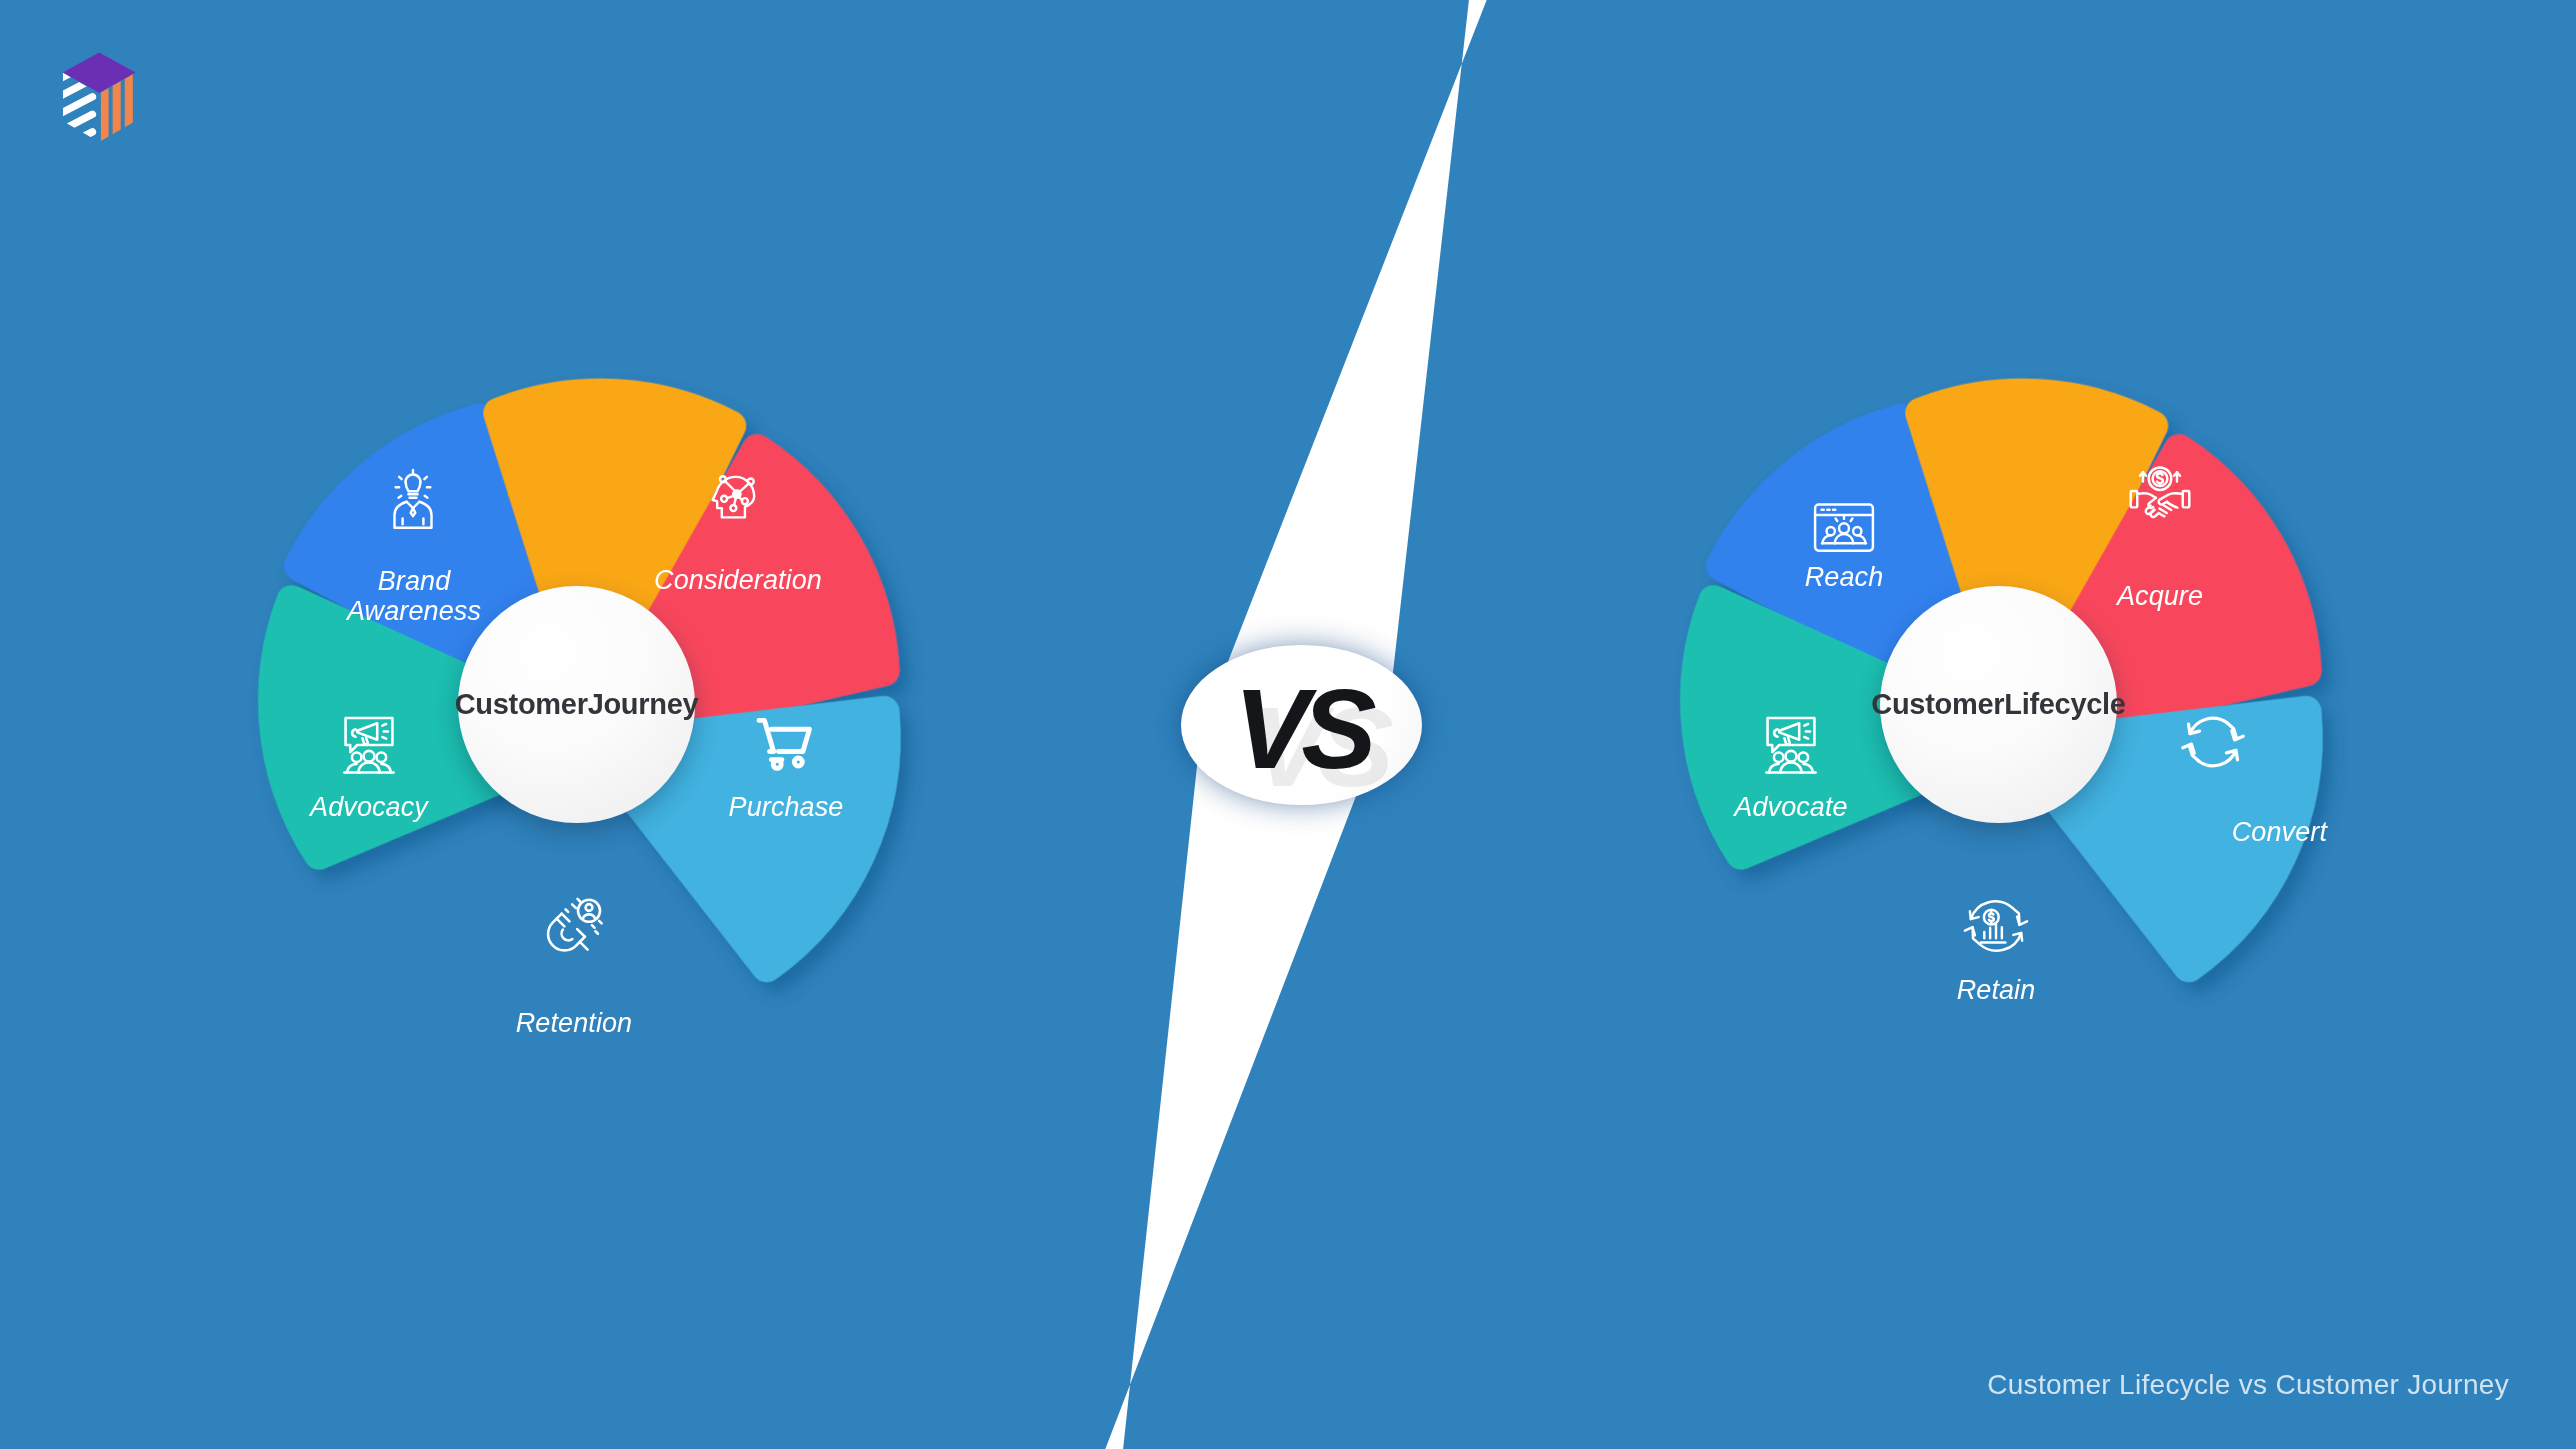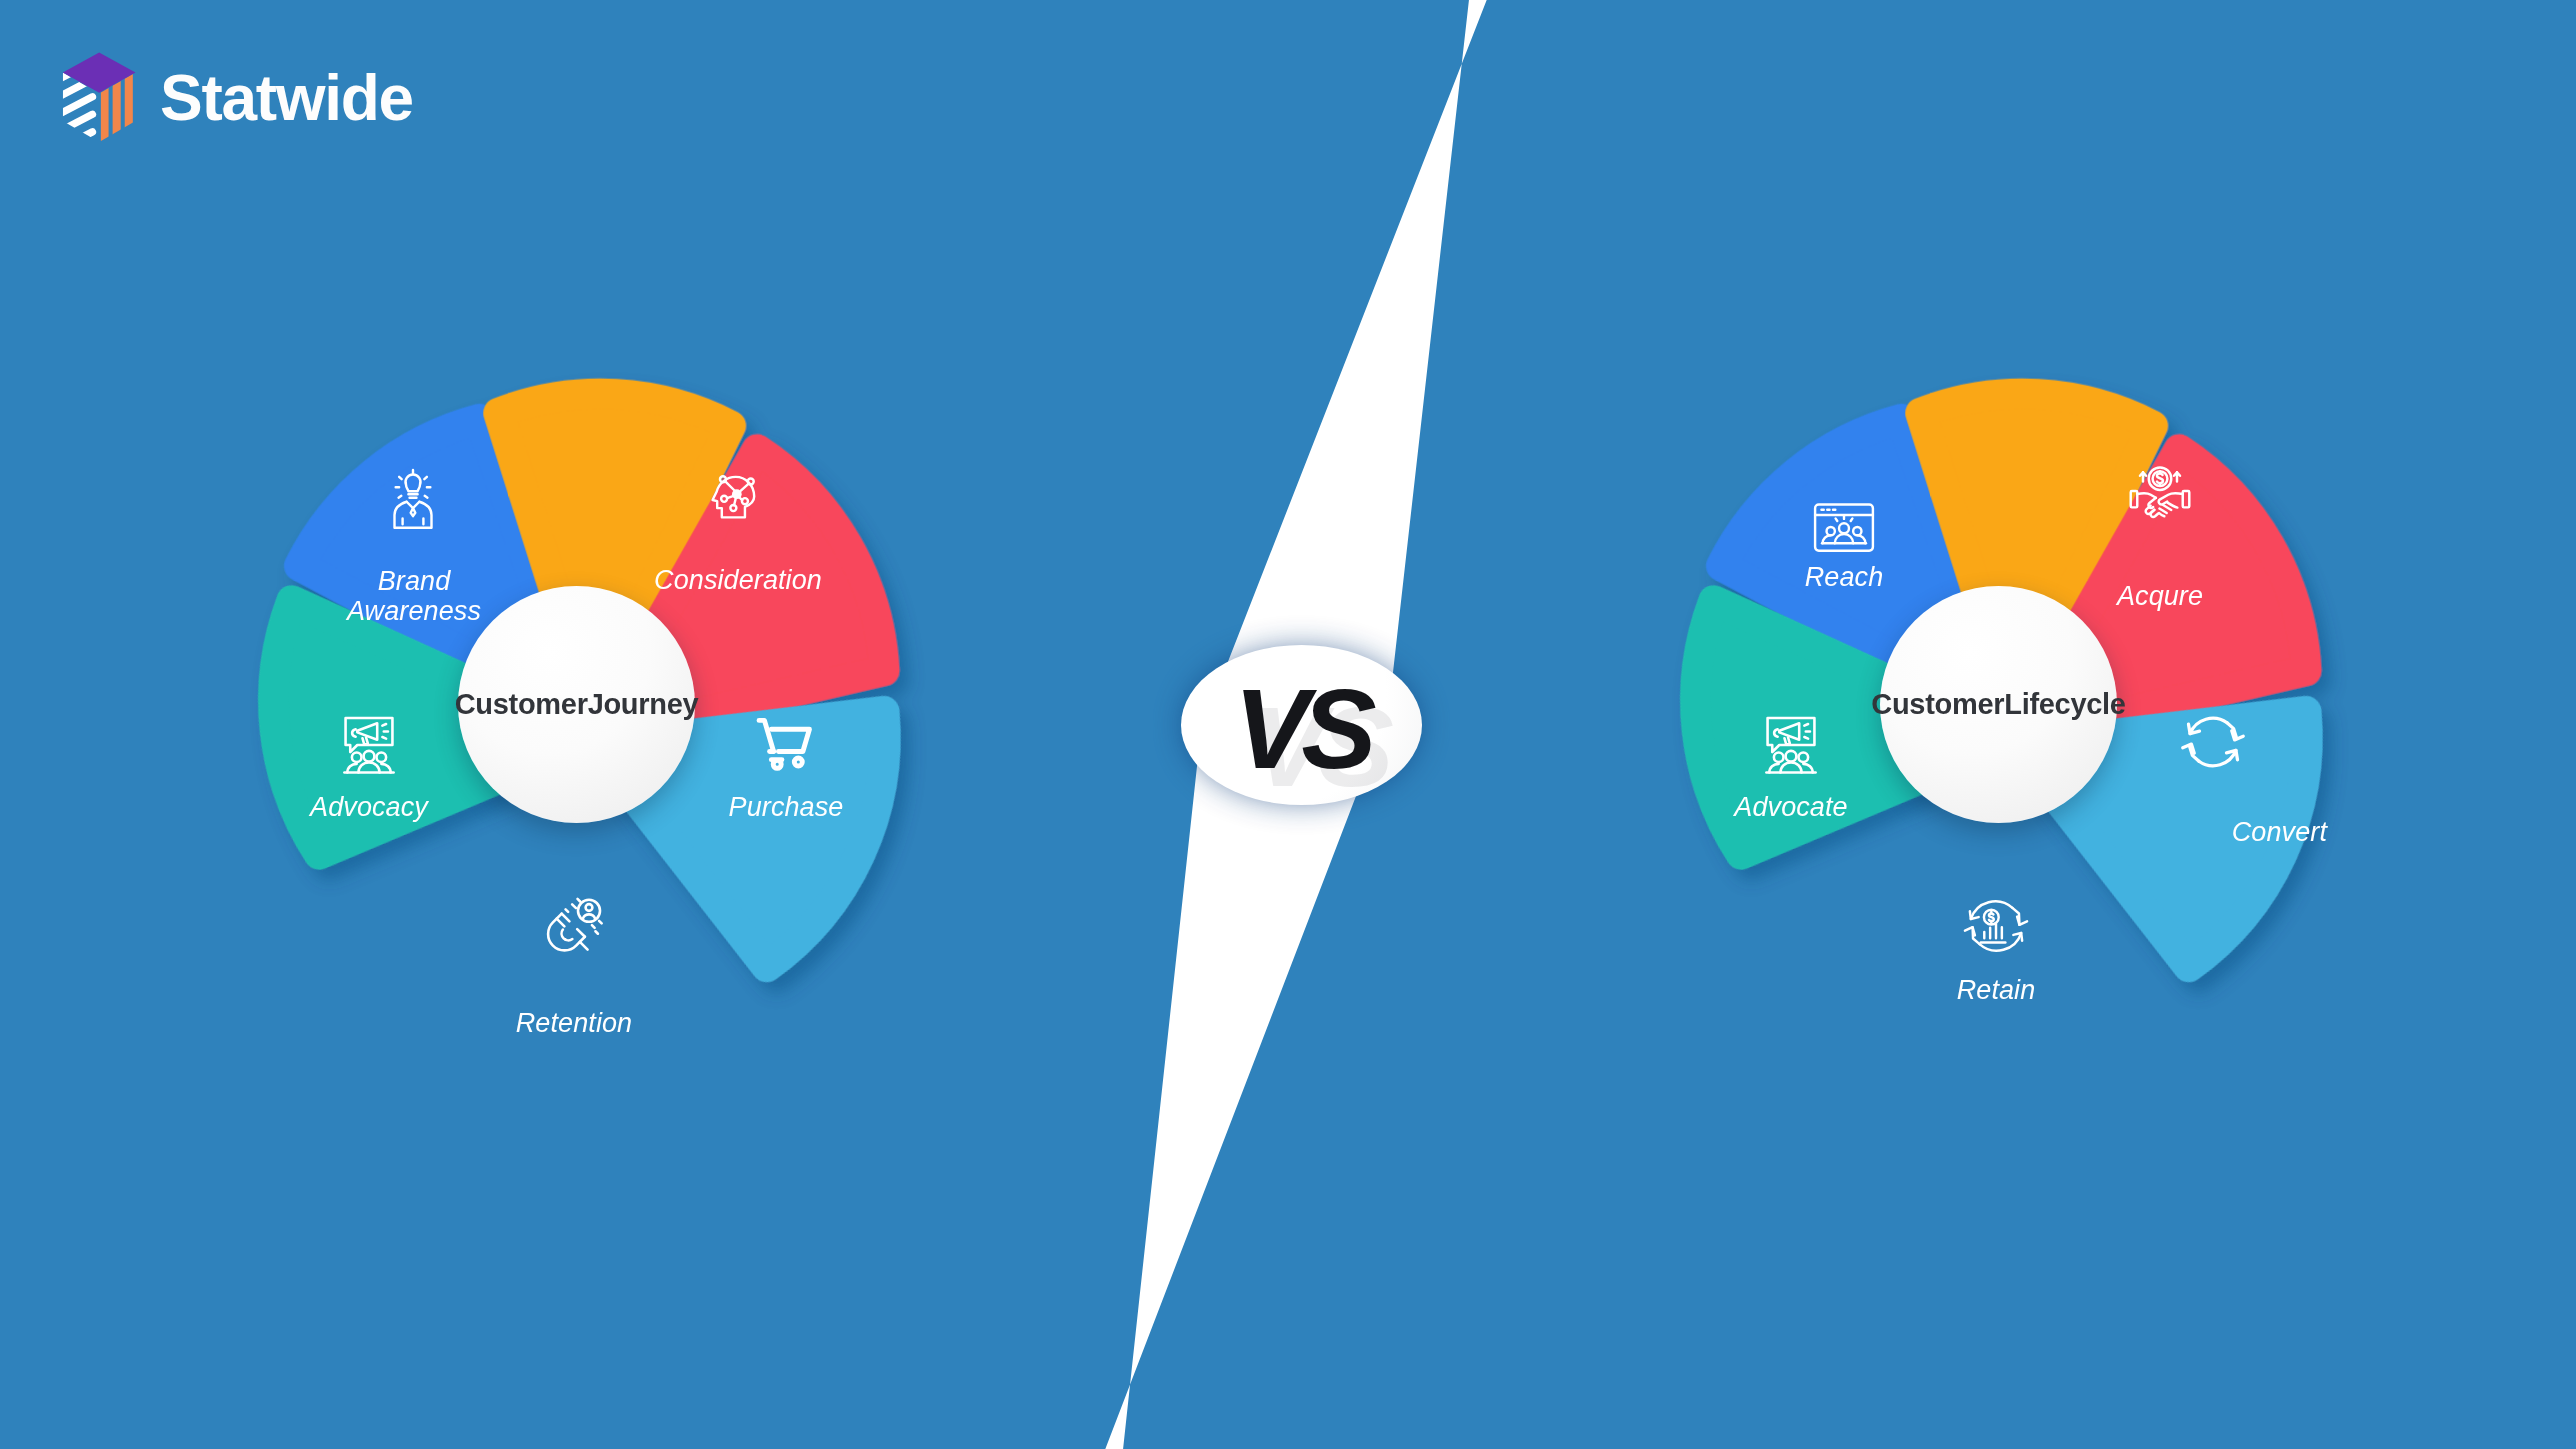--- a/index.html
+++ b/index.html
@@ -103,21 +103,20 @@
           </g>
         </g>
         <g clip-path="url(#rfaceClip)">
           <rect x="60" y="30" width="12" height="130" fill="#f2864a"></rect>
           <rect x="78" y="30" width="12" height="130" fill="#f2864a"></rect>
           <rect x="96" y="30" width="12" height="130" fill="#f2864a"></rect>
         </g>
         <polygon points="58,8 112,38 58,68 4,38" fill="#6b2fb5"></polygon>
       </svg>
     </div>
-    <div class="logo-text">Statwide</div>
   </div>
 
   <div class="divider">
     <svg viewBox="0 0 3840 2160" width="2576" height="1449">
       <polygon points="2192,-20 2070,1060 1640,2180 1672,2180 1790,1090 2224,-20" fill="#ffffff"></polygon>
     </svg>
   </div>
 
   <div class="wheel" style="left:201px;top:329px;width:751px;height:751px;">
     <svg viewBox="0 0 1120 1120" width="751" height="751">
@@ -331,15 +330,16 @@
     <div class="seg-label" style="left:168px;top:463px;width:228px;">Advocate</div>
   </div>
 
   <div class="vs-badge">
     <div class="vs-glow"></div>
     <div class="vs-circle">
       <span class="vs-text">VS</span>
     </div>
   </div>
 
+  <div class="caption">Customer Lifecycle vs Customer Journey</div>
 
 </div>
 
 
 </body></html>

